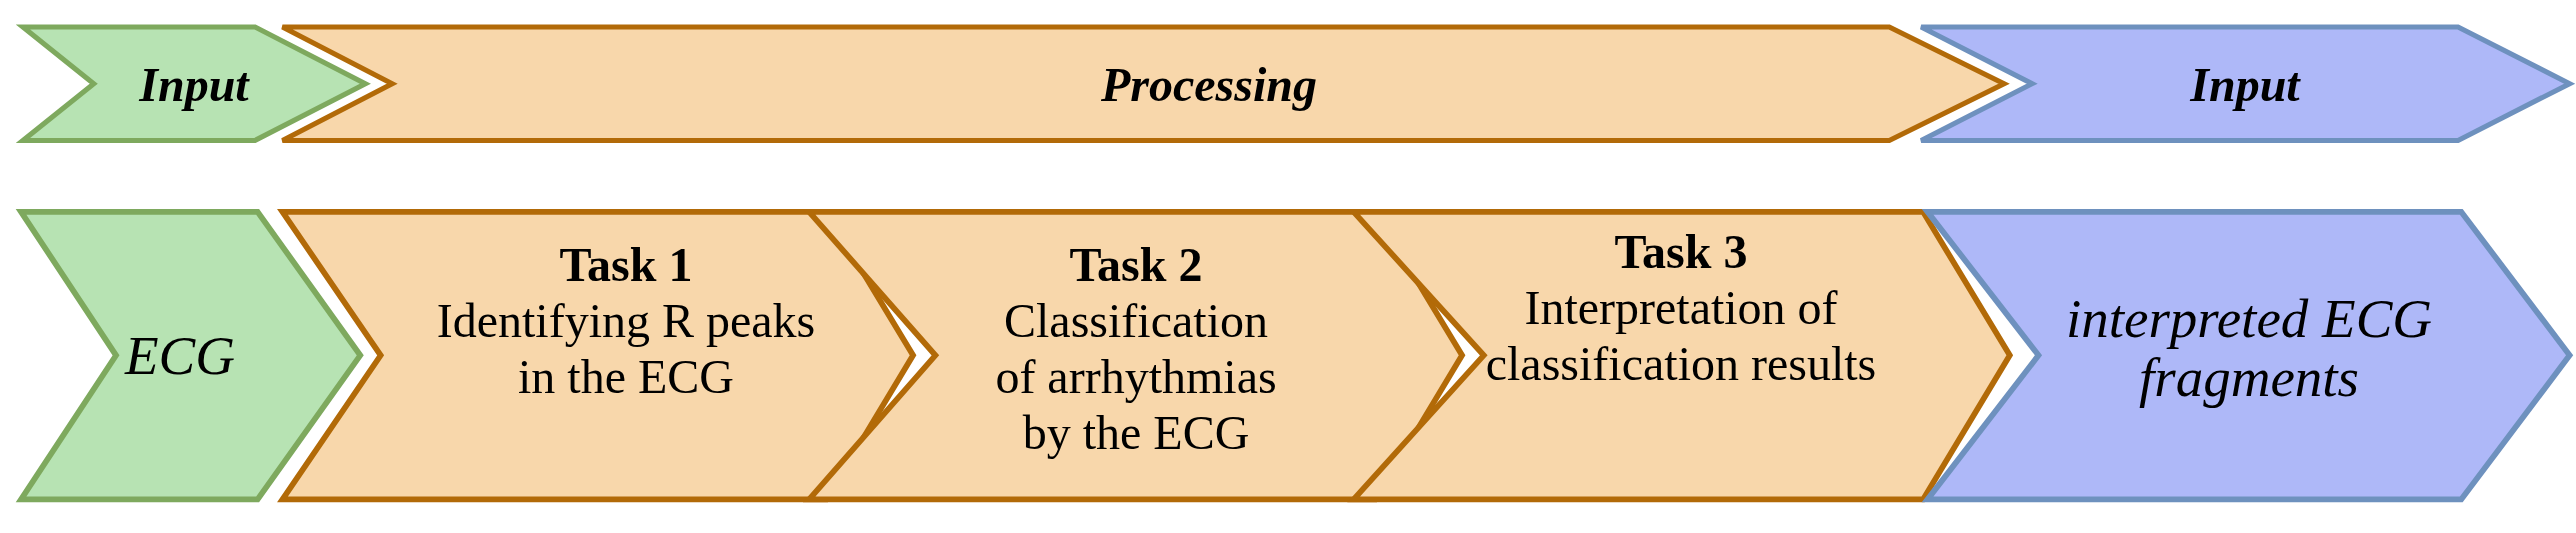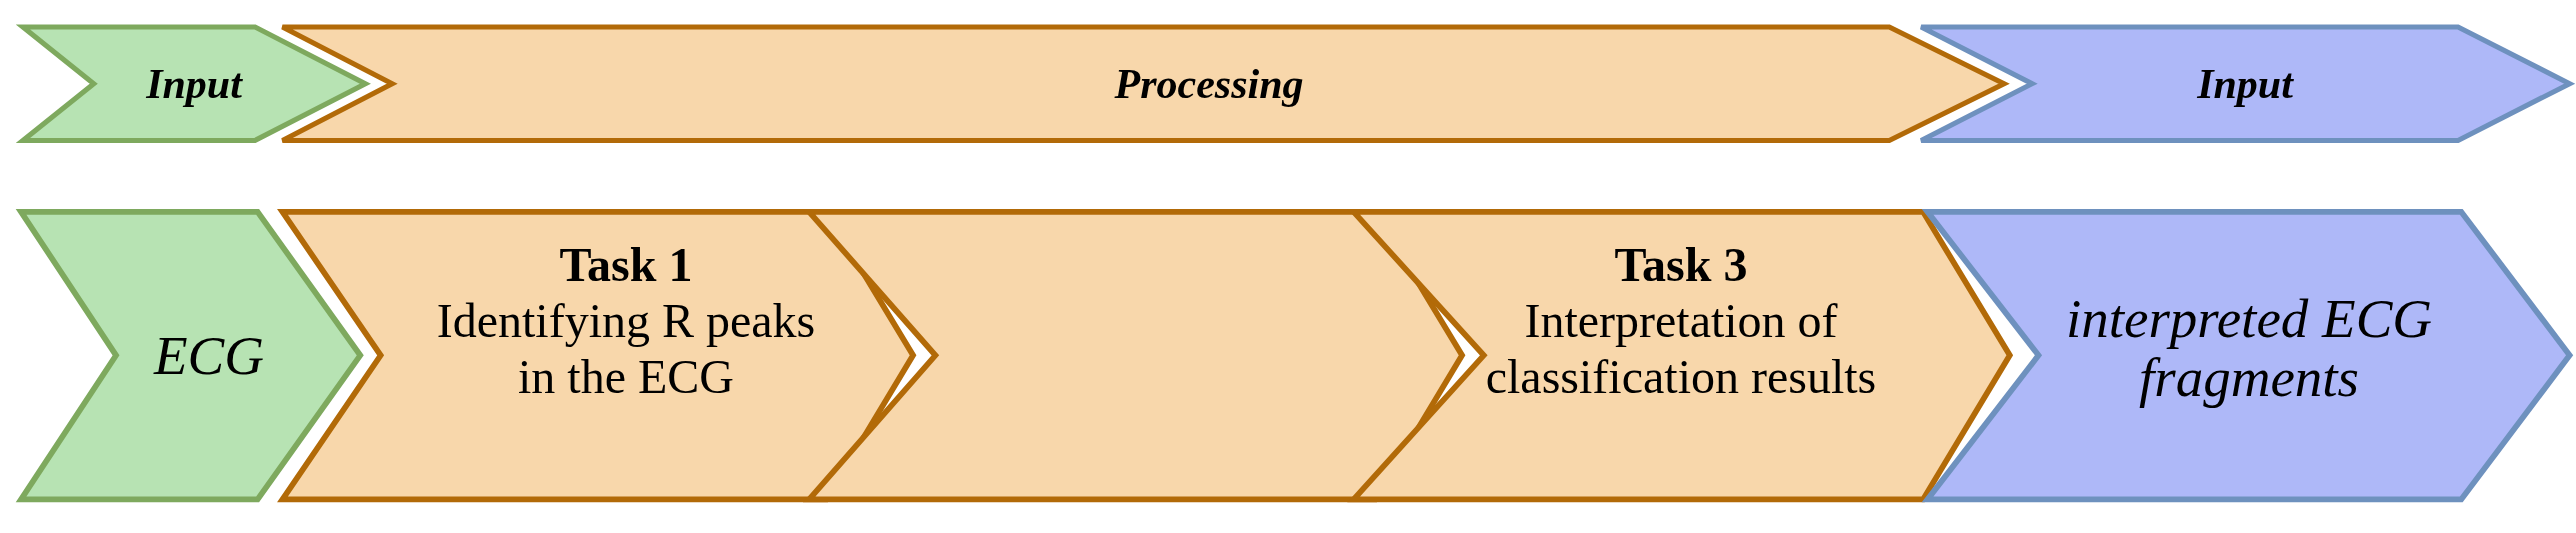--- a/index.html
+++ b/index.html
@@ -19,21 +19,21 @@
   polygon{stroke-linejoin:miter;}
   .shape-green{fill:var(--green-fill);stroke:var(--green-border);}
   .shape-orange{fill:var(--orange-fill);stroke:var(--orange-border);}
   .shape-blue{fill:var(--blue-fill);stroke:var(--blue-border);}
   .row-top{stroke-width:8;}
   .row-bottom{stroke-width:9;}
   .label{
     position:absolute;transform:translate(-50%,-50%);
     white-space:nowrap;text-align:center;
   }
-  .hdr{font-size:42px;font-weight:bold;font-style:italic;}
+  .hdr{font-size:48px;font-weight:bold;font-style:italic;}
   .ecg{font-size:55px;font-style:italic;}
   .block{
     position:absolute;transform:translateX(-50%);
     text-align:center;white-space:nowrap;
   }
   .task-block{font-size:48px;line-height:56px;}
   .task-title{font-weight:bold;}
   .result-block{font-size:55px;line-height:59px;font-style:italic;}
 </style>
 </head>
@@ -53,30 +53,36 @@
       <polygon class="shape-orange row-bottom" points="1269,332 2157,332 2293,557 2157,783 1269,783 1467,557"></polygon>
       <polygon class="shape-orange row-bottom" points="2123,332 3016,332 3152,557 3016,783 2123,783 2327,557"></polygon>
       <polygon class="shape-blue row-bottom" points="3023,332 3860,332 4030,557 3860,783 3023,783 3197,557"></polygon>
     </g>
   </svg>
 
   <div class="label hdr" style="left:194px;top:84px">Input</div>
   <div class="label hdr" style="left:1209px;top:84px">Processing</div>
   <div class="label hdr" style="left:2245px;top:84px">Input</div>
 
-  <div class="label ecg" style="left:209px;top:355px">ECG</div>
+  <div class="label ecg" style="left:180px;top:355px">ECG</div>
 
   <div class="block task-block" style="left:626px;top:237px">
     <div class="task-title">Task 1</div>
     <div>Identifying R peaks</div>
     <div>in the ECG</div>
   </div>
 
+  <div class="block task-block" style="left:1136px;top:237px">
+    <div class="task-title">Task 2</div>
+    <div>Classification</div>
+    <div>of arrhythmias</div>
+    <div>by the ECG</div>
+  </div>
 
-  <div class="block task-block" style="left:1681px;top:237px">
+  <div class="block task-block" style="left:1681px;top:224px">
     <div class="task-title">Task 3</div>
     <div>Interpretation of</div>
     <div>classification results</div>
   </div>
 
   <div class="block result-block" style="left:2249px;top:289px">
     <div>interpreted ECG</div>
     <div>fragments</div>
   </div>
 

